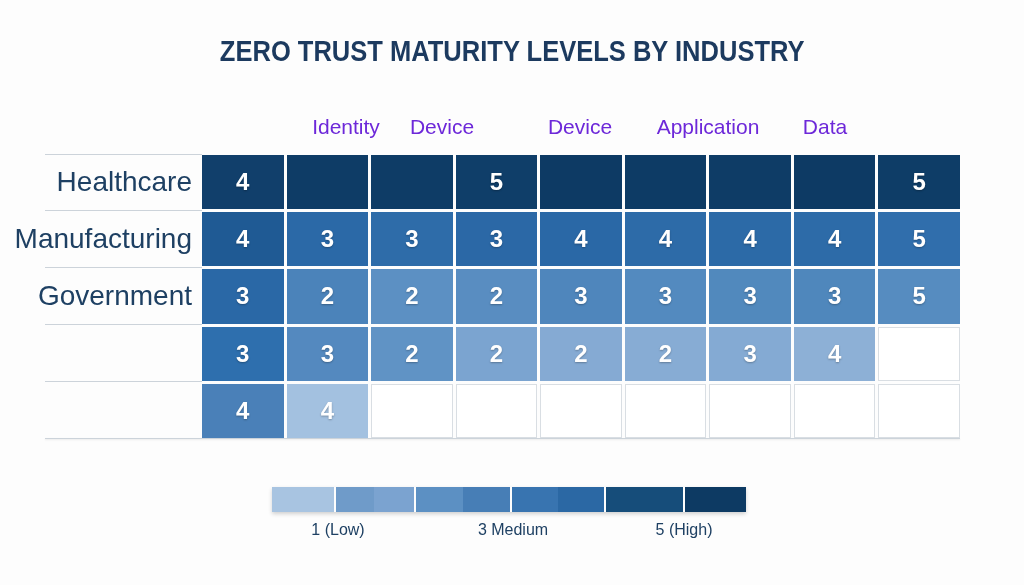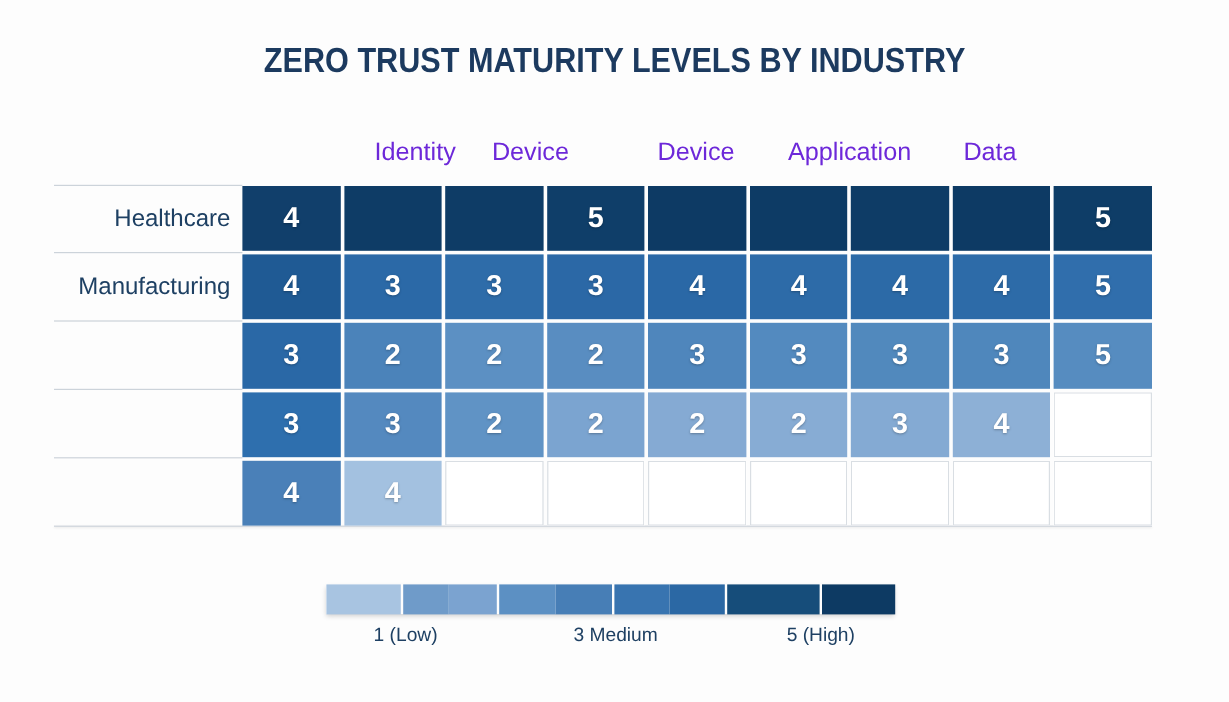--- a/index.html
+++ b/index.html
@@ -26,21 +26,21 @@
     white-space:nowrap;
   }
   .h1{left:346px;} .h2{left:442px;} .h3{left:580px;} .h4{left:708px;} .h5{left:825px;}
 
   .row-labels {
     position:absolute; left:0; top:155px; width:192px; height:283px;
     display:grid; grid-template-rows:repeat(5,1fr); row-gap:3px;
   }
   .row-label {
     display:flex; align-items:center; justify-content:flex-end;
-    font-size:20px; color:#1e4063; white-space:nowrap;
+    font-size:28px; color:#1e4063; white-space:nowrap;
   }
 
   .grid {
     position:absolute; left:202px; top:155px; width:758px; height:283px;
     display:grid;
     grid-template-columns:repeat(9,1fr);
     grid-template-rows:repeat(5,1fr);
     gap:3px;
   }
   .cell {
@@ -90,20 +90,21 @@
   <span class="h1">Identity</span>
   <span class="h2">Device</span>
   <span class="h3">Device</span>
   <span class="h4">Application</span>
   <span class="h5">Data</span>
 </div>
 
 <div class="row-labels">
   <div class="row-label">Healthcare</div>
   <div class="row-label">Manufacturing</div>
+  <div class="row-label">Government</div>
 </div>
 
 <div class="sep" style="top:154px"></div>
 <div class="sep" style="top:210px"></div>
 <div class="sep" style="top:267px"></div>
 <div class="sep" style="top:324px"></div>
 <div class="sep" style="top:381px"></div>
 <div class="sep-bottom"></div>
 
 <div class="grid" id="grid">

